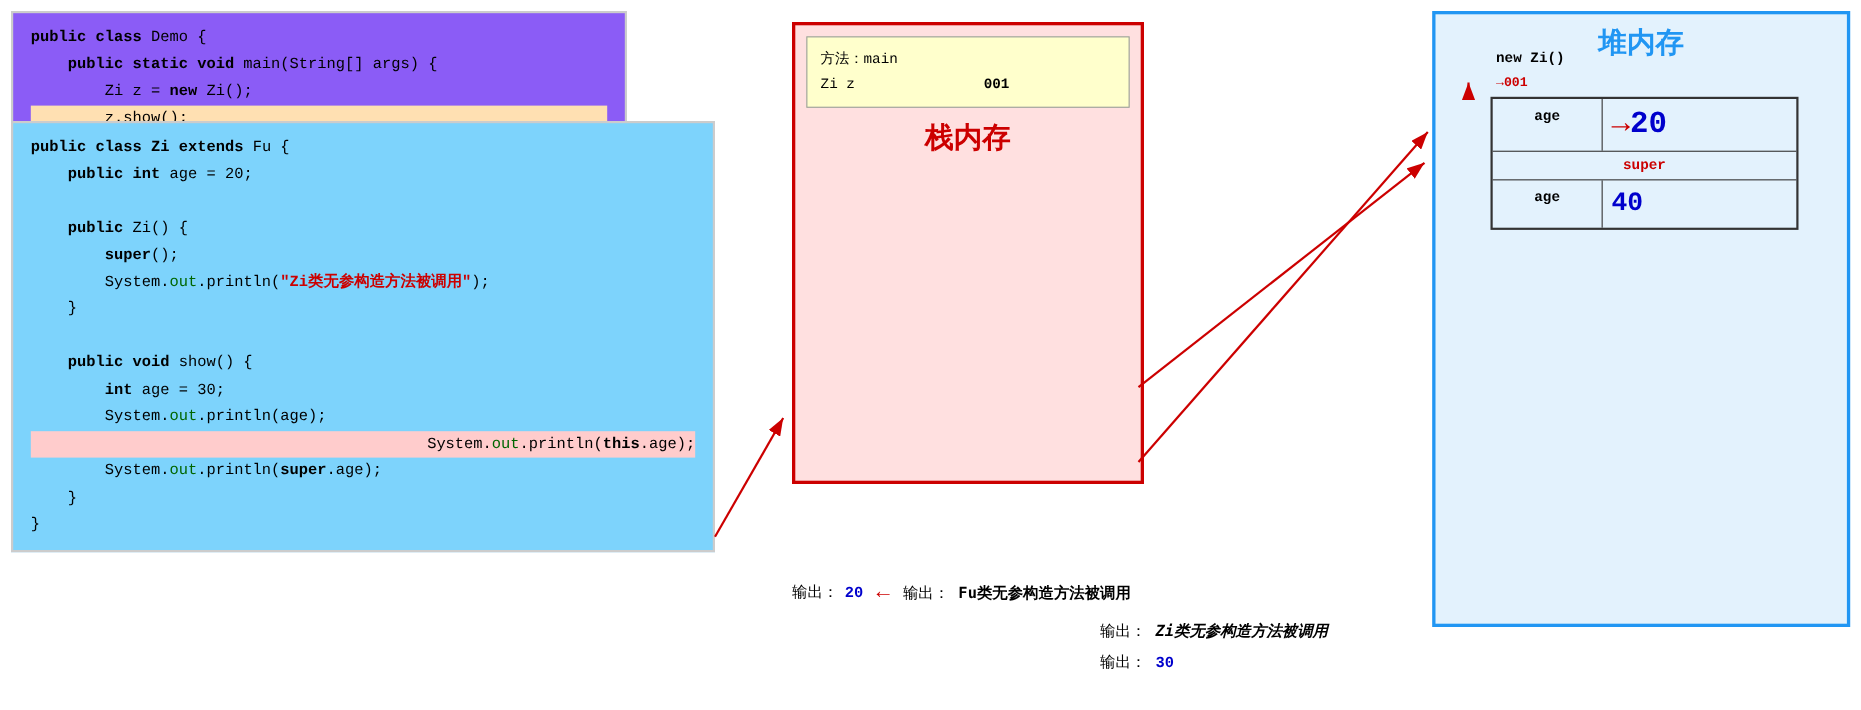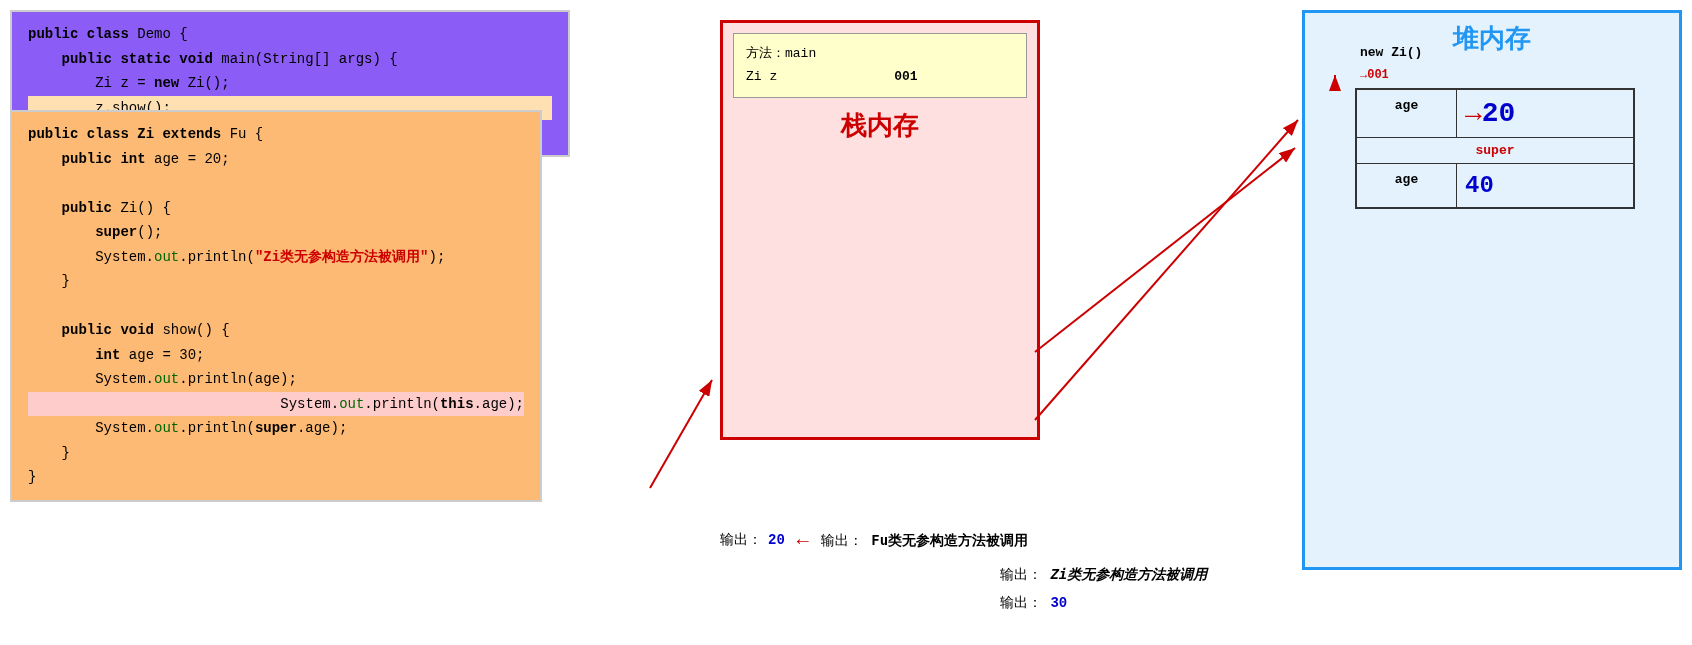--- a/index.html
+++ b/index.html
@@ -40,22 +40,22 @@
       padding: 10px 16px;
       z-index: 1;
       line-height: 1.7;
     }
 
     
     .code-box-zi {
       position: absolute;
       top: 100px;
       left: 0;
-      width: 532px;
-      background: #fdba74;
+      width: 640px;
+      background: #7dd3fc;
       border: 2px solid #ccc;
       padding: 10px 16px;
       z-index: 2;
       line-height: 1.7;
     }
 
     .code-line {
       white-space: pre;
       font-size: 14px;
       line-height: 1.75;

